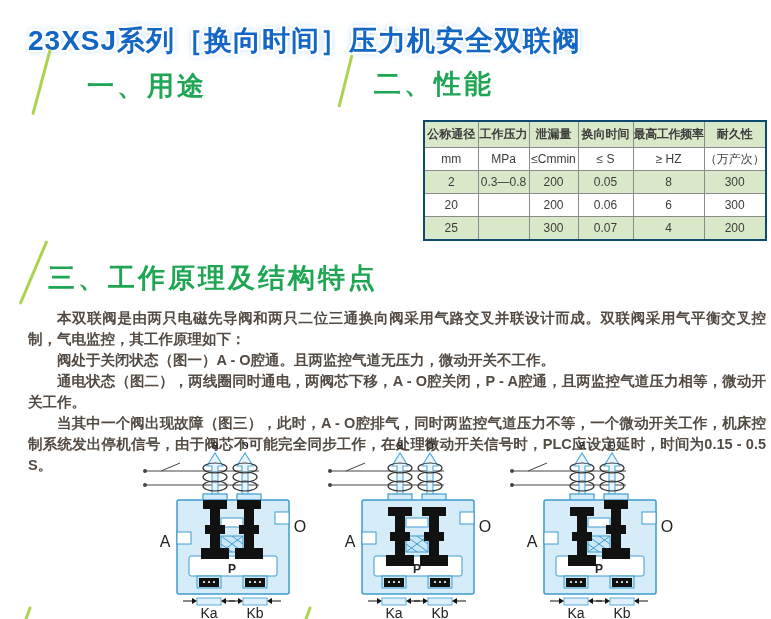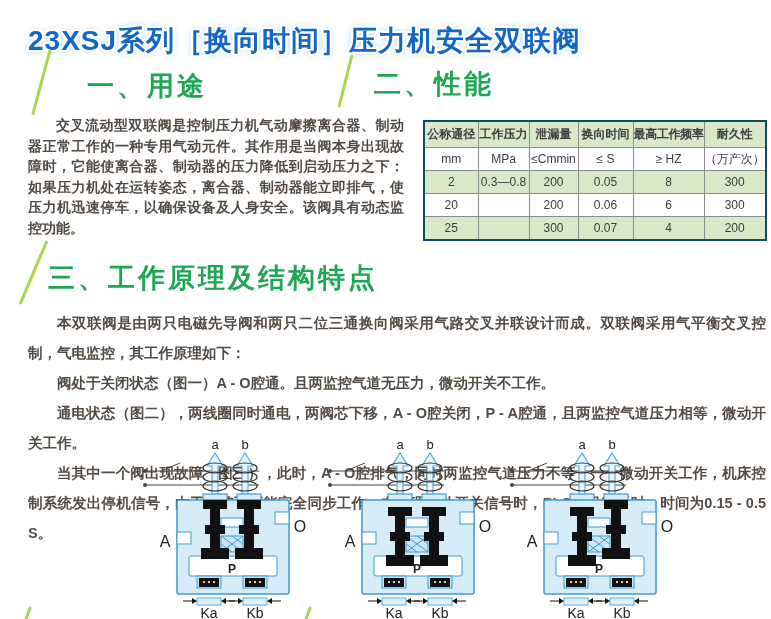--- a/index.html
+++ b/index.html
@@ -35,21 +35,21 @@
   .principle-heading{left:48px;top:260px;}
 
   
   .usage-paragraph{
     position:absolute;left:28px;top:115px;width:376px;
     font-size:14px;line-height:20.5px;font-weight:600;color:#534b43;
     text-indent:2em;text-align:justify;margin:0;
   }
   .principle-text{position:absolute;left:28px;top:308px;width:738px;}
   .principle-text p{
-    margin:0;font-size:14.5px;line-height:30px;font-weight:600;
+    margin:0;font-size:14.5px;line-height:21px;font-weight:600;
     color:#534b43;text-indent:2em;text-align:justify;
   }
 
   
   .perf-table{
     position:absolute;left:423px;top:120px;border-collapse:collapse;
     table-layout:fixed;font-size:12px;color:#3c3c3c;
   }
   .perf-table th,.perf-table td{
     border:1px solid #8b8b8b;text-align:center;vertical-align:middle;
@@ -79,21 +79,20 @@
 <div class="page">
 
   <div class="page-title">23XSJ系列［换向时间］压力机安全双联阀</div>
 
   <div class="slash slash-1"></div>
   <div class="sec-heading usage-heading">一、用途</div>
 
   <div class="slash slash-2"></div>
   <div class="sec-heading performance-heading">二、性能</div>
 
-  <p class="usage-paragraph">交叉流动型双联阀是控制压力机气动摩擦离合器、制动器正常工作的一种专用气动元件。其作用是当阀本身出现故障时，它能使离合器、制动器的压力降低到启动压力之下：如果压力机处在运转姿态，离合器、制动器能立即排气，使压力机迅速停车，以确保设备及人身安全。该阀具有动态监控功能。</p>
 
   <table class="perf-table">
     <colgroup>
       <col class="col1">
         <col class="col2">
         <col class="col3">
       <col class="col4">
         <col class="col5">
         <col class="col6">
     </colgroup>

